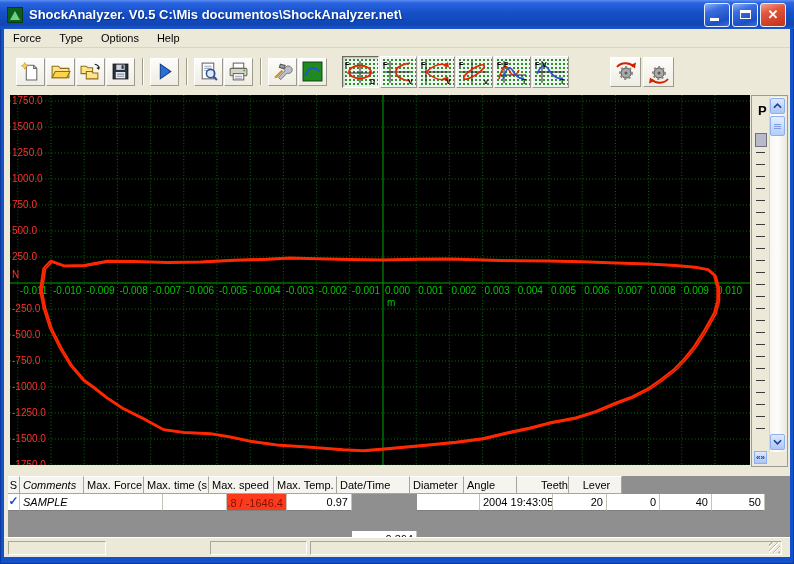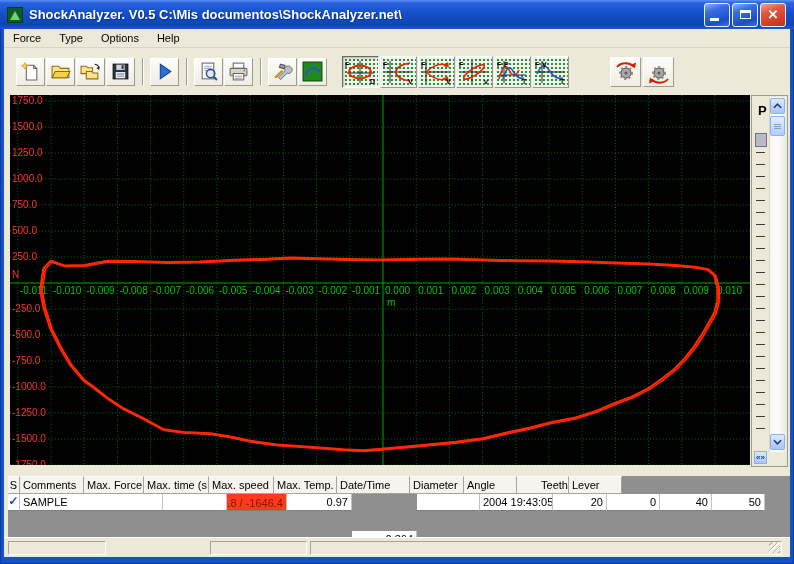--- a/index.html
+++ b/index.html
@@ -400,34 +400,34 @@
           <div class="tick" style="top: 332px;"></div>
         </div>
       <div class="mini-btn">
           <span>«»</span>
         </div>
     </div>
 
     <div class="table-zone">
       <div class="trow" id="thead">
           <div class="th" style="width: 12px; text-align: center; padding-left: 0px;">S</div>
-          <div class="th" style="width: 64px;">Comments</div>
+          <div class="th" style="width: 64px; font-style: italic;">Comments</div>
           <div class="th" style="width: 60px;">Max. Force (</div>
           <div class="th" style="width: 65px;">Max. time (s</div>
           <div class="th" style="width: 65px;">Max. speed</div>
           <div class="th" style="width: 63px;">Max. Temp.</div>
           <div class="th" style="width: 73px;">Date/Time</div>
           <div class="th" style="width: 54px;">Diameter</div>
           <div class="th" style="width: 53px;">Angle</div>
           <div class="th" style="width: 52px; text-align: right;">Teeth</div>
-          <div class="th" style="width: 53px;">Lever</div>
+          <div class="th" style="width: 53px; text-align: center;">Lever</div>
         </div>
       <div class="trow" id="trow0">
           <div class="td c" style="width: 12px;"><span class="check">✓</span></div>
-          <div class="td " style="width: 143px;"><span>SAMPLE</span></div>
+          <div class="td " style="width: 143px; font-style: italic;"><span>SAMPLE</span></div>
           <div class="td " style="width: 64px;"><span></span></div>
           <div class="td force r" style="width: 60px;">
             <span>8.8 / -1646.4</span>
           </div>
           <div class="td r" style="width: 65px;"><span>0.97</span></div>
           <div class="td r" style="width: 65px; margin-top: 37px;"><span>0.364</span></div>
           <div class="td r" style="width: 63px;"><span></span></div>
           <div class="td " style="width: 73px;"><span>2004 19:43:05</span></div>
           <div class="td r" style="width: 54px;"><span>20</span></div>
           <div class="td r" style="width: 53px;"><span>0</span></div>

